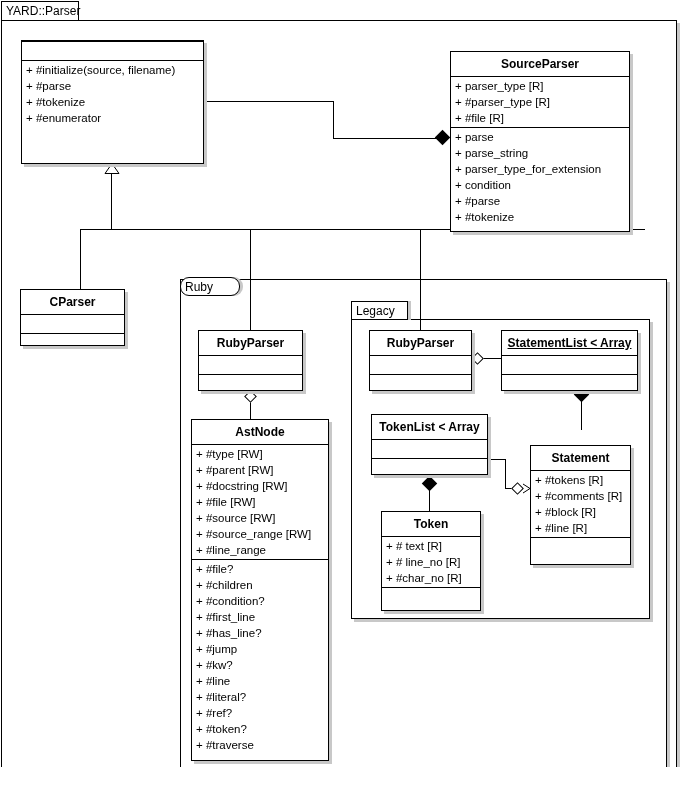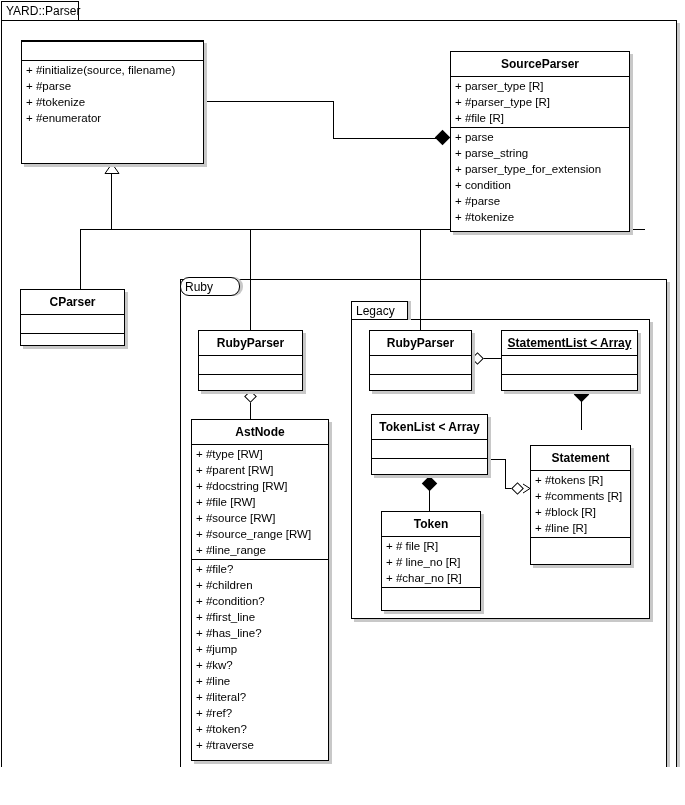--- a/index.html
+++ b/index.html
@@ -252,20 +252,20 @@
       <div class="mem">+ #comments [R]</div>
       <div class="mem">+ #block [R]</div>
       <div class="mem">+ #line [R]</div>
     </div>
     <div class="cls-sec empty"></div>
   </div>
 
   <div class="cls" style="left:381px; top:511px; width:100px; height:100px;">
     <div class="cls-title">Token</div>
     <div class="cls-sec">
-      <div class="mem">+ # file [R]</div>
+      <div class="mem">+ # text [R]</div>
       <div class="mem">+ # line_no [R]</div>
       <div class="mem">+ #char_no [R]</div>
     </div>
     <div class="cls-sec empty"></div>
   </div>
 
 </div>
 
 </body></html>

